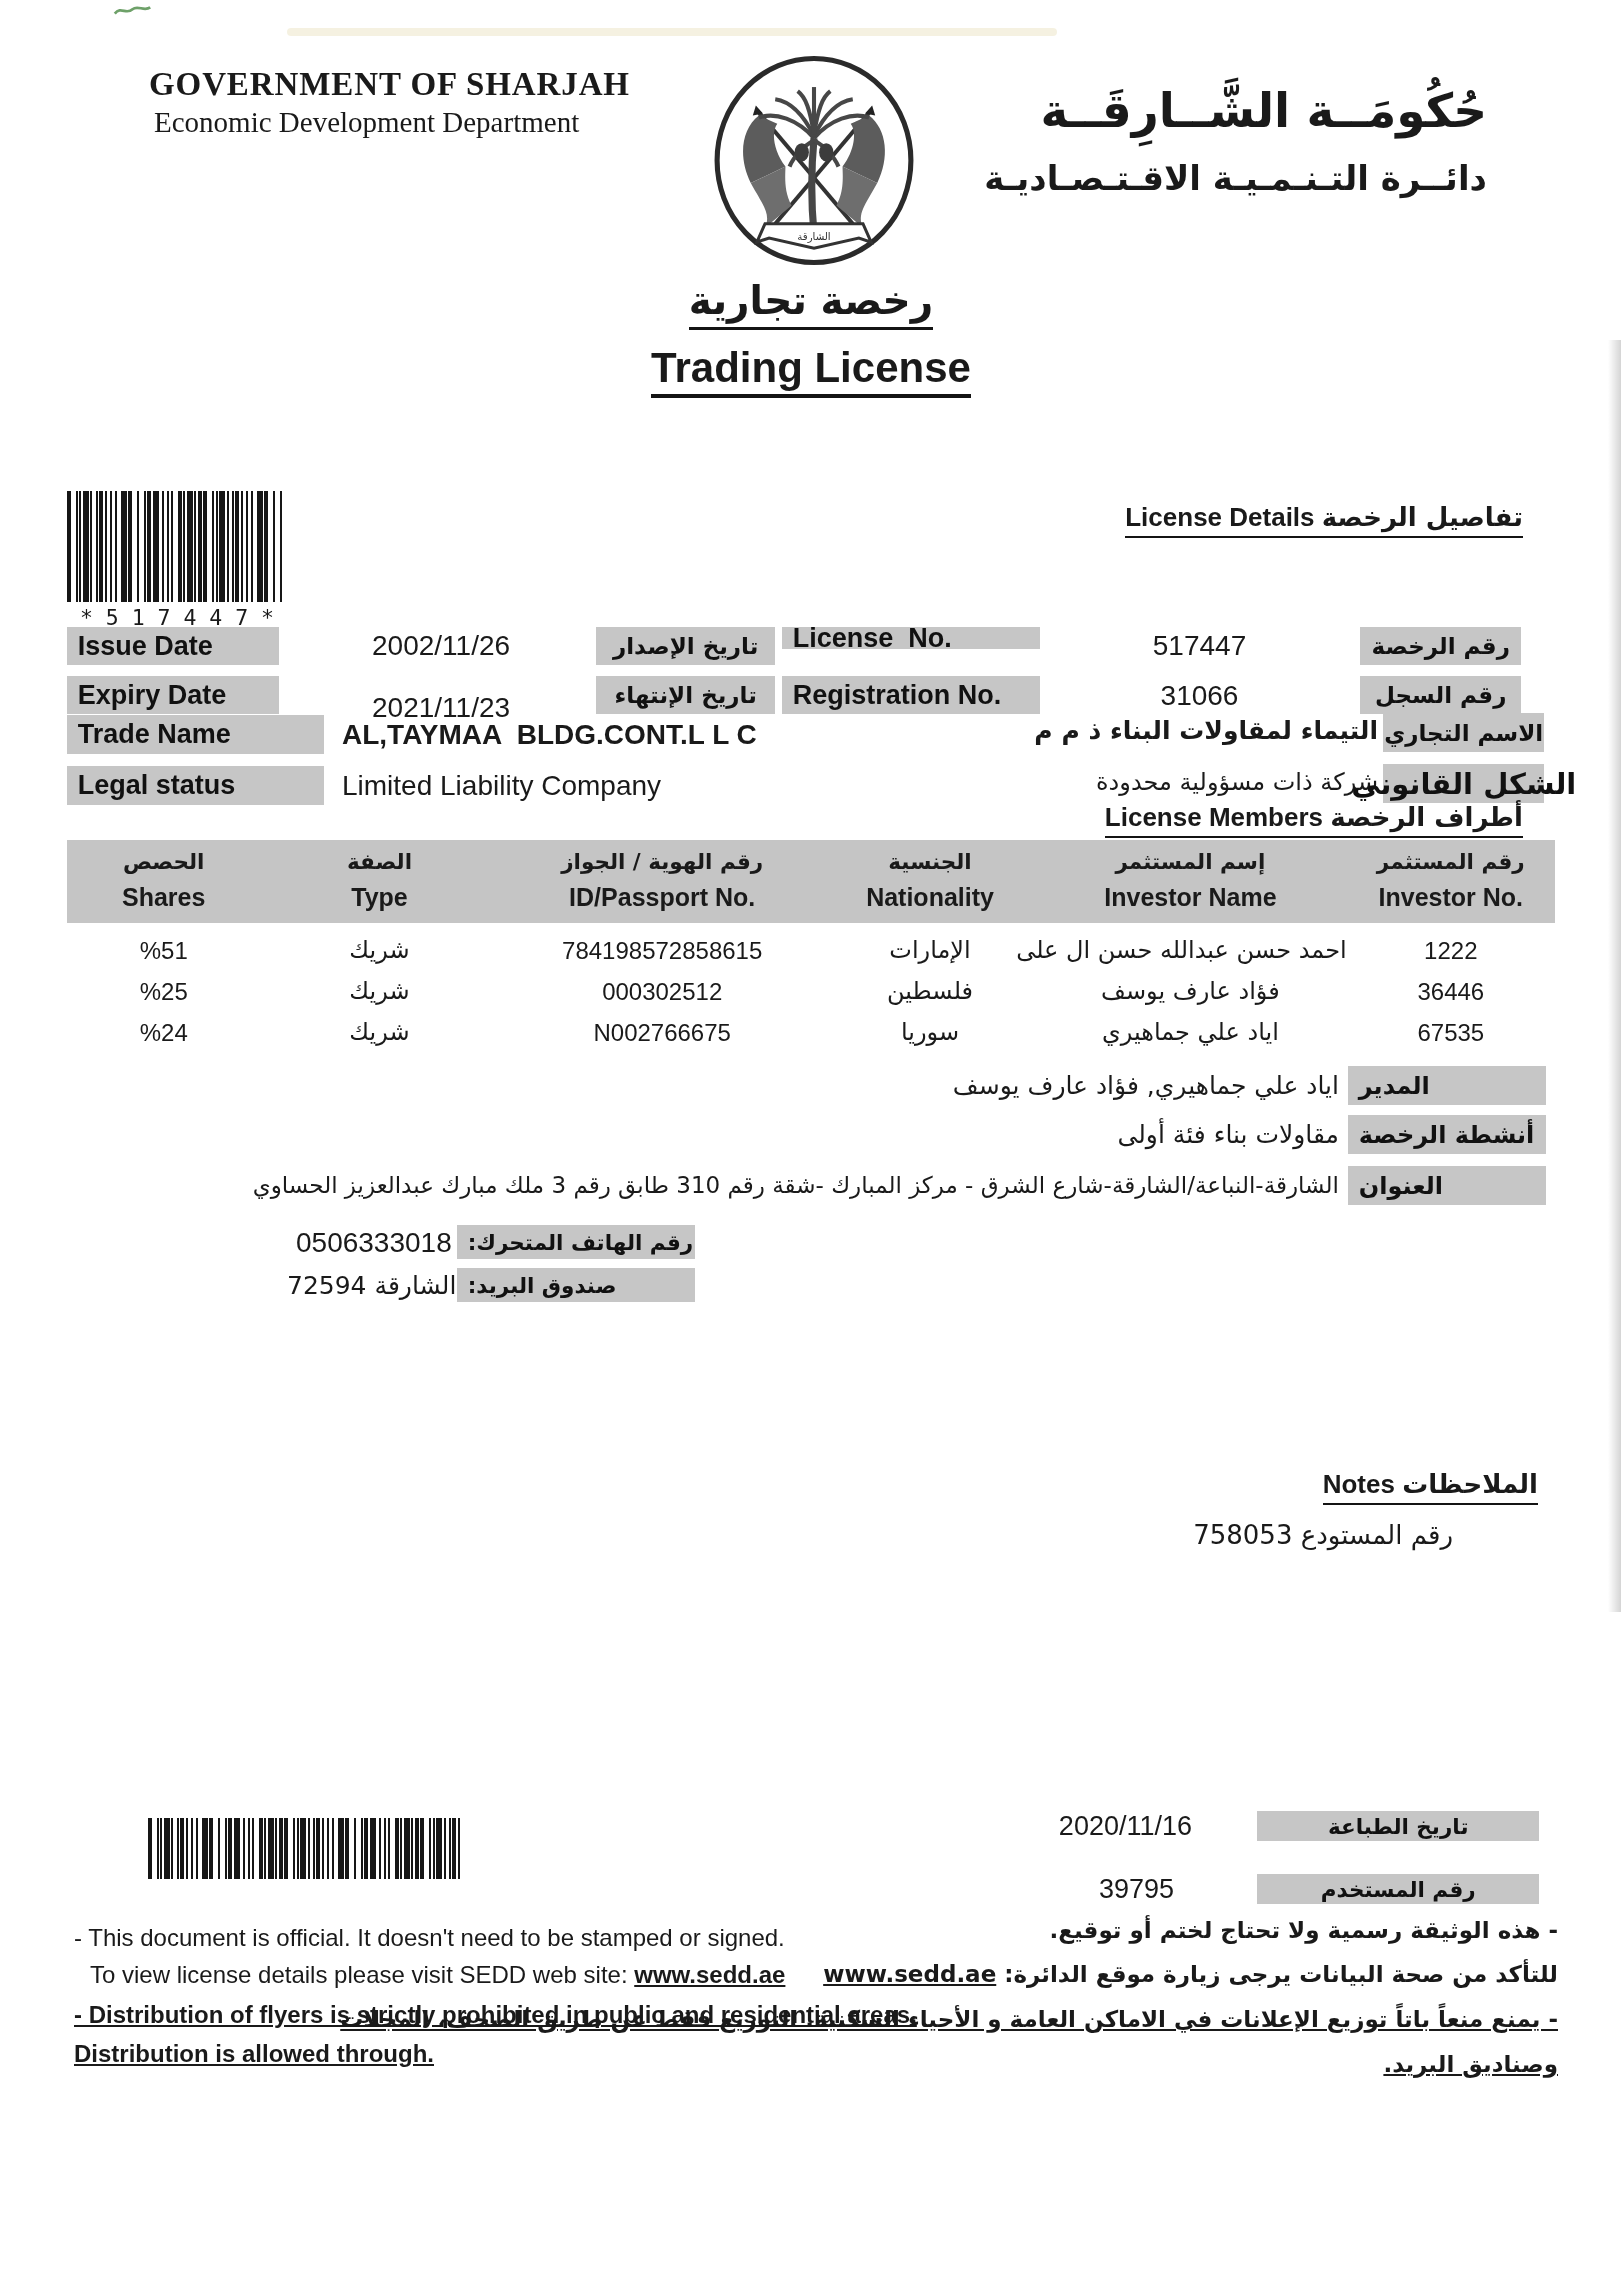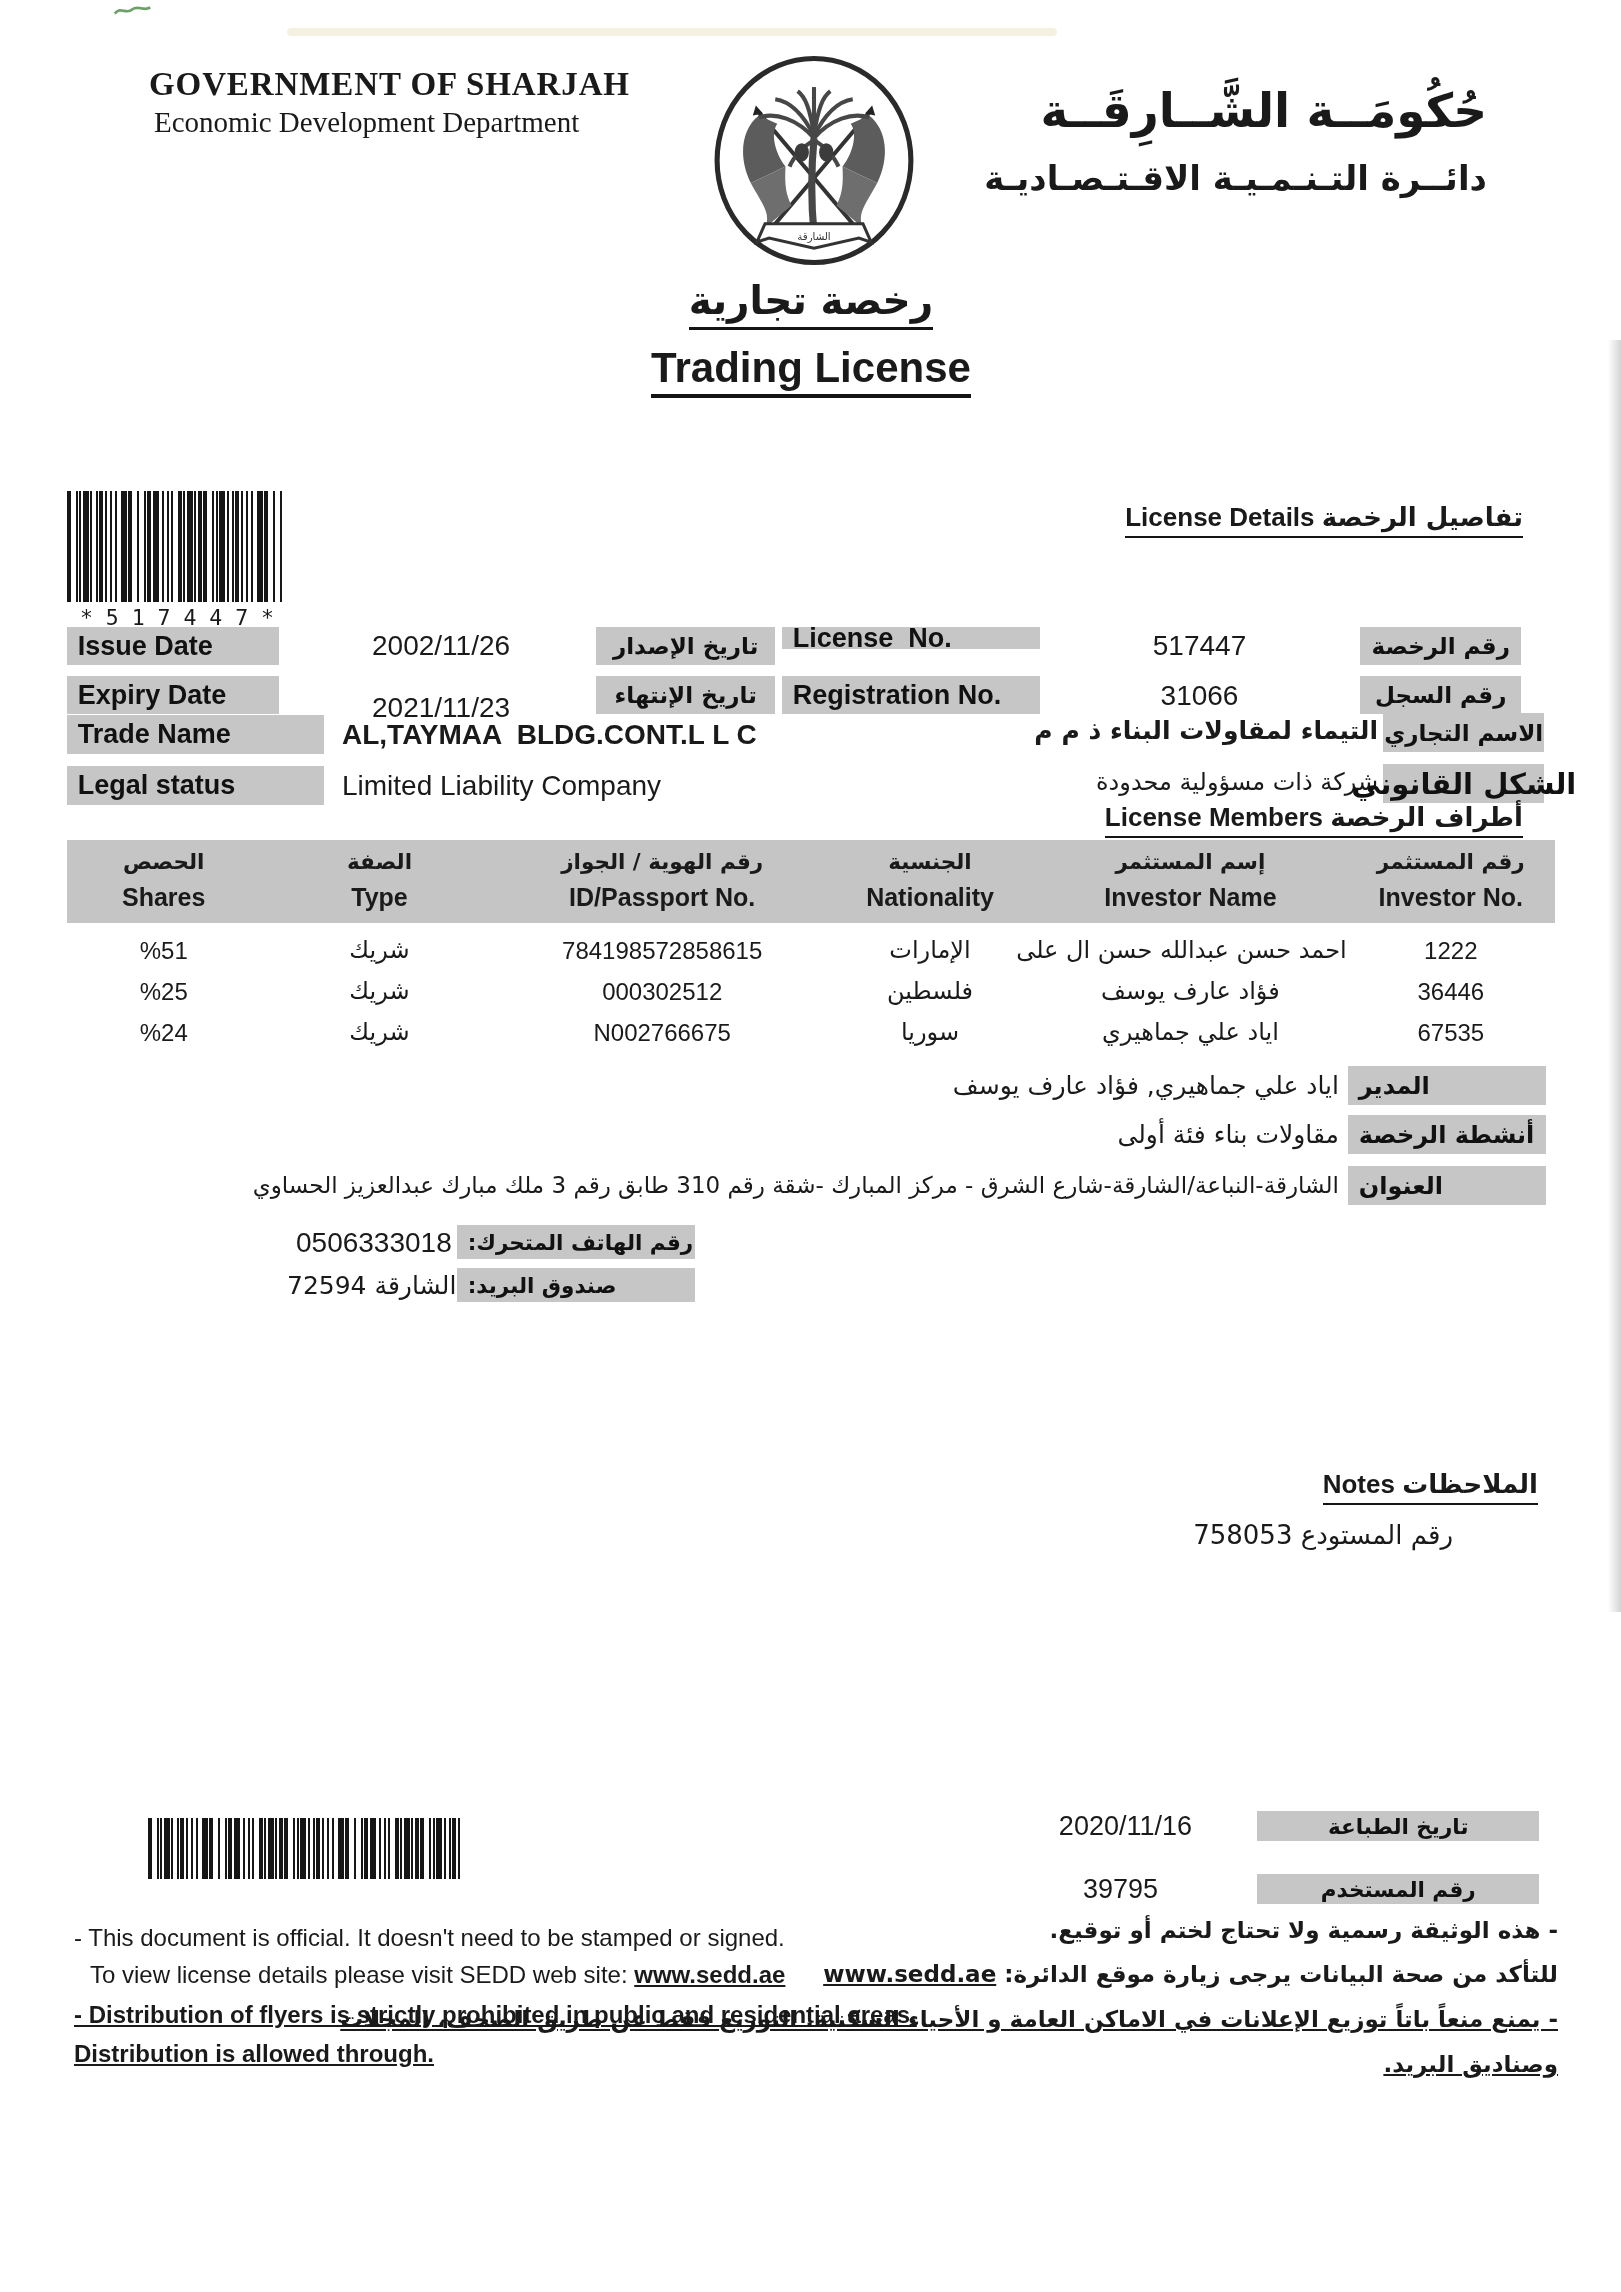--- a/index.html
+++ b/index.html
@@ -301,21 +301,21 @@
       <i style="left:296px;width:1.9px"></i>
       <i style="left:301px;width:1.9px"></i>
       <i style="left:304px;width:3.8px"></i>
       <i style="left:310px;width:1.9px"></i>
     </div>
 
   <div class="gbox center ar" style="left:1257px;top:1811px;width:261px;height:30px;font-size:21.5px;" dir="rtl">تاريخ الطباعة</div>
   <div class="val" style="left:1049px;top:1811px;width:143px;text-align:right;font-size:27px;">2020/11/16</div>
 
   <div class="gbox center ar" style="left:1257px;top:1874px;width:261px;height:30px;font-size:21.5px;" dir="rtl">رقم المستخدم</div>
-  <div class="val" style="left:1049px;top:1874px;width:143px;text-align:center;font-size:27px;">39795</div>
+  <div class="val" style="left:1099px;top:1874px;width:143px;text-align:left;font-size:27px;">39795</div>
 
   <div class="abs" style="left:74px;top:1924px;font-size:24px;">- This document is official. It doesn't need to be stamped or signed.</div>
   <div class="abs" style="left:90px;top:1961px;font-size:24px;">
     <span>To view license details please visit SEDD web site: </span><span class="b" style="text-decoration:underline;">www.sedd.ae</span>
   </div>
   <div class="abs b" style="left:74px;top:2001px;font-size:24px;text-decoration:underline;">- Distribution of flyers is strictly prohibited in public and residential areas. </div>
   <div class="abs b" style="left:74px;top:2040px;font-size:24px;text-decoration:underline;">Distribution is allowed through.</div>
 
   <div class="abs ar b" style="right:64px;top:1917px;font-size:23px;" dir="rtl">- هذه الوثيقة رسمية ولا تحتاج لختم أو توقيع.</div>
   <div class="abs ar b" style="right:64px;top:1961px;font-size:23px;" dir="rtl">

